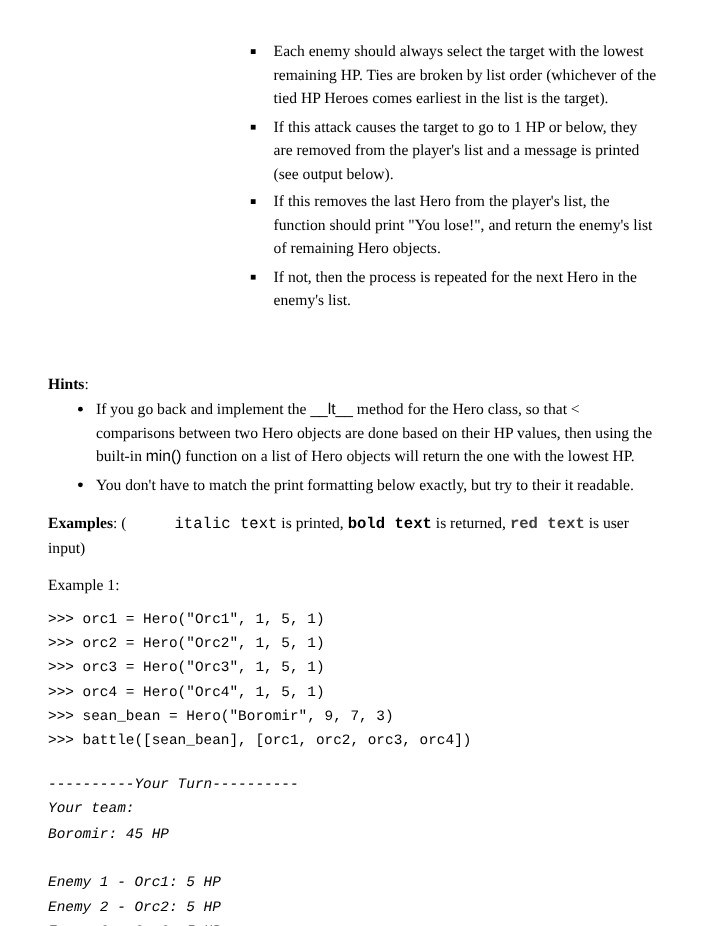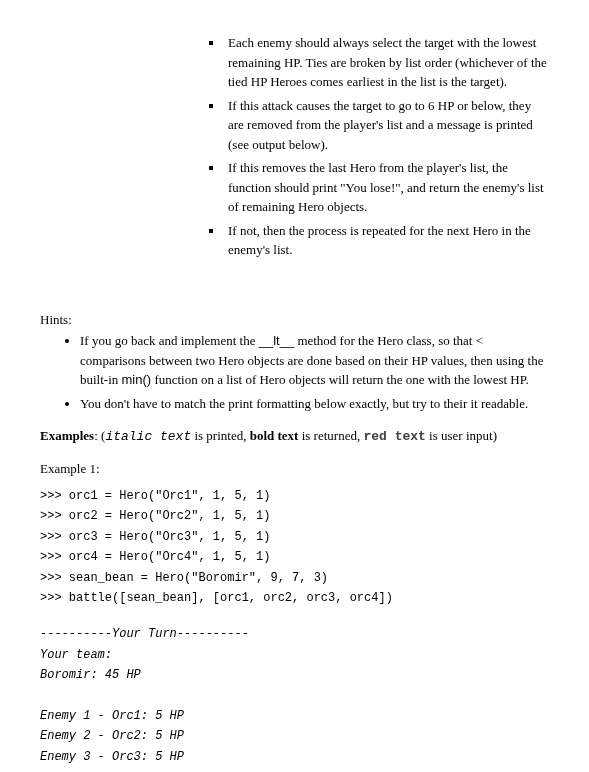--- a/index.html
+++ b/index.html
@@ -17,44 +17,44 @@
       margin-left: 130px;
       margin-bottom: 50px;
     }
     .sub-bullets li {
       list-style-type: square;
       margin-bottom: 4px;
       padding-left: 4px;
       margin-left: 14px;
     }
     .hints-label {
-      font-weight: normal;
+      font-weight: bold;
     }
     .hints-list {
       margin-top: 2px;
       margin-left: 30px;
       padding-left: 10px;
     }
     .hints-list li {
       list-style-type: disc;
       margin-bottom: 4px;
     }
     .examples-line {
       margin-top: 12px;
       margin-bottom: 12px;
     }
     .mono {
       font-family: Liberation Sans, sans-serif;
     }
     .mono-italic {
       font-family: "Courier New", Courier, monospace;
-      font-style: italic;
+      margin-left: 40px;
     }
     .mono-bold {
-      font-family: Liberation Serif, serif;
+      font-family: Liberation Mono, monospace;
       font-weight: bold;
       text-align: center;
     }
     .mono-red-bold {
       font-family: "Courier New", Courier, monospace;
       font-weight: bold;
       color: #404040;
     }
     .code-block {
       font-family: "Courier New", Courier, monospace;
@@ -74,21 +74,21 @@
     .example-label {
       margin-top: 12px;
       margin-bottom: 8px;
     }
   </style>
 </head>
 <body>
 
 <ul class="sub-bullets">
   <li>Each enemy should always select the target with the lowest remaining HP. Ties are broken by list order (whichever of the tied HP Heroes comes earliest in the list is the target).</li>
-  <li>If this attack causes the target to go to 6 HP or below, they are removed from the player's list and a message is printed (see output below).</li>
+  <li>If this attack causes the target to go to 1 HP or below, they are removed from the player's list and a message is printed (see output below).</li>
   <li>If this removes the last Hero from the player's list, the function should print "You lose!", and return the enemy's list of remaining Hero objects.</li>
   <li>If not, then the process is repeated for the next Hero in the enemy's list.</li>
 </ul>
 
 <div>
   <span class="hints-label">Hints</span>:
   <ul class="hints-list">
     <li>
       <span>If you go back and implement the </span><span class="mono">__lt__</span><span> method for the Hero class, so that &lt; comparisons between two Hero objects are done based on their HP values, then using the built-in </span><span class="mono">min()</span><span> function on a list of Hero objects will return the one with the lowest HP.</span>
     </li>

